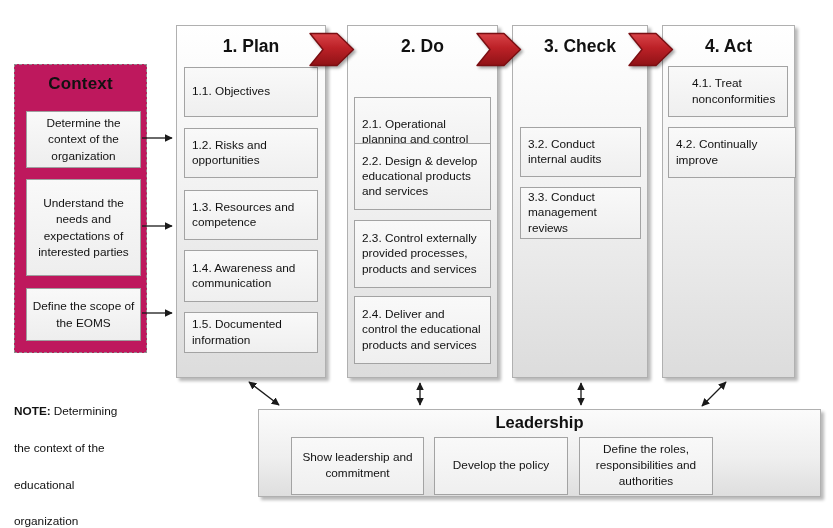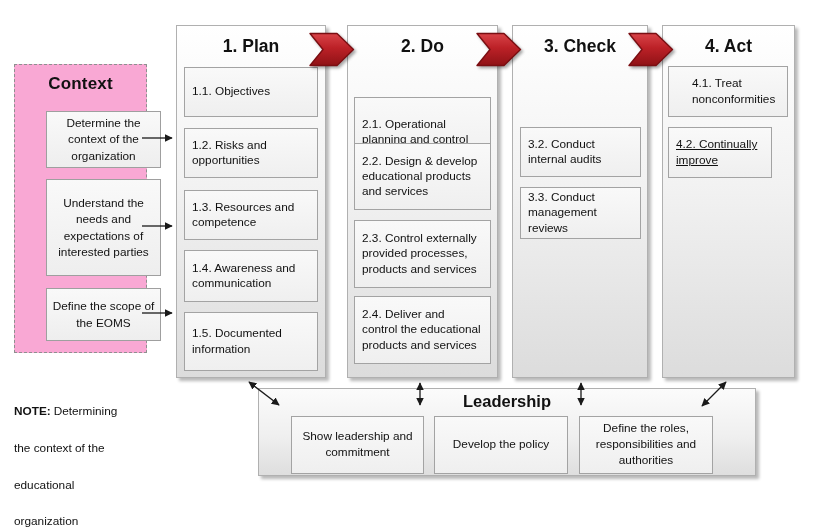--- a/index.html
+++ b/index.html
@@ -3,32 +3,32 @@
 <meta charset="utf-8">
 <style>
   html,body{margin:0;padding:0;background:#fff;}
   #canvas{
     position:relative;width:833px;height:528px;background:#ffffff;overflow:hidden;
     font-family:"Liberation Sans","DejaVu Sans",sans-serif;color:#111;
   }
   
   .ctx-panel{
     position:absolute;left:14px;top:64px;width:133px;height:289px;
-    border:1px dashed #8f8f8f;background:#f9a8d4;box-sizing:border-box;
+    border:1px dashed #8f8f8f;background:#be185d;box-sizing:border-box;
   }
   .ctx-title{
     position:absolute;left:0;top:9px;width:100%;text-align:center;
     font-size:17px;font-weight:bold;letter-spacing:.2px;
   }
   .ctx-box{
     position:absolute;left:11px;width:115px;box-sizing:border-box;
     background:linear-gradient(180deg,#f9f9f9,#eeeeee);
     border:1px solid #9f9f9f;
     display:flex;align-items:center;justify-content:flex-end;text-align:center;
-    font-size:11.8px;line-height:1.38;padding:2px 4px;margin-left:20px;
+    font-size:11.8px;line-height:1.38;padding:2px 4px;
   }
   .ctx-box.b1{top:46px;height:57px;}
   .ctx-box.b2{top:114px;height:97px;}
   .ctx-box.b3{top:223px;height:53px;}
   
   .col{
     position:absolute;top:25px;height:353px;box-sizing:border-box;
     background:linear-gradient(180deg,#ffffff 0%,#f2f2f2 45%,#dcdcdc 100%);
     border:1px solid #b0b0b0;
     box-shadow:3px 3px 3px rgba(0,0,0,.28);
@@ -47,21 +47,21 @@
     border:1px solid #a3a3a3;
     display:flex;align-items:center;
     font-size:11.8px;line-height:1.3;padding:3px 7px;text-align:left;
   }
   
   .chev{position:absolute;top:32px;width:46px;height:35px;z-index:5;
         filter:drop-shadow(2px 2px 1.5px rgba(0,0,0,.35));}
   .chev.c1{left:309px;} .chev.c2{left:476px;} .chev.c3{left:628px;}
   
   .leadership{
-    position:absolute;left:258px;top:388px;width:498px;height:88px;box-sizing:border-box;
+    position:absolute;left:258px;top:409px;width:563px;height:88px;box-sizing:border-box;
     background:linear-gradient(180deg,#fbfbfb 0%,#efefef 55%,#dedede 100%);
     border:1px solid #b0b0b0;
     box-shadow:3px 3px 3px rgba(0,0,0,.28);
   }
   .lead-title{
     position:absolute;top:3px;left:0;width:100%;text-align:center;
     font-size:16.5px;font-weight:bold;
   }
   .lead-box{
     position:absolute;top:27px;height:58px;box-sizing:border-box;
@@ -109,21 +109,21 @@
     </div>
   <div class="item" style="left:184px;top:128px;width:134px;height:50px;">
     <span>1.2. Risks and opportunities</span>
     </div>
   <div class="item" style="left:184px;top:190px;width:134px;height:50px;">
     <span>1.3. Resources and competence</span>
     </div>
   <div class="item" style="left:184px;top:250px;width:134px;height:52px;">
     <span>1.4. Awareness and communication</span>
     </div>
-  <div class="item" style="left:184px;top:312px;width:134px;height:59px;">
+  <div class="item" style="left:184px;top:312px;width:134px;height:41px;">
     <span>1.5. Documented information</span>
     </div>
 
   <div class="col col-do">
     <div class="col-header">2. Do</div>
   </div>
   <div class="item" style="left:354px;top:65px;width:137px;height:70px;margin-top:32px;">
     <span>2.1. Operational planning and control</span>
     </div>
   <div class="item" style="left:354px;top:143px;width:137px;height:67px;">
@@ -145,21 +145,21 @@
   <div class="item" style="left:520px;top:187px;width:121px;height:52px;">
     <span>3.3. Conduct management reviews</span>
     </div>
 
   <div class="col col-act">
     <div class="col-header">4. Act</div>
   </div>
   <div class="item" style="left:668px;top:66px;width:120px;height:51px;padding-left:23px;">
     <span>4.1. Treat nonconformities</span>
     </div>
-  <div class="item" style="left:668px;top:127px;width:104px;height:51px;text-decoration:underline;">
+  <div class="item" style="left:668px;top:127px;width:128px;height:51px;">
     <span>4.2. Continually improve</span>
     </div>
 
   <svg class="chev c1" viewBox="0 0 46 35">
     <defs>
         <linearGradient id="rg1" x1="0" y1="0" x2="0" y2="1">
       <stop offset="0" stop-color="#d84348"></stop>
           <stop offset="0.45" stop-color="#bc2127"></stop>
           <stop offset="1" stop-color="#8f1216"></stop>
     </linearGradient>

